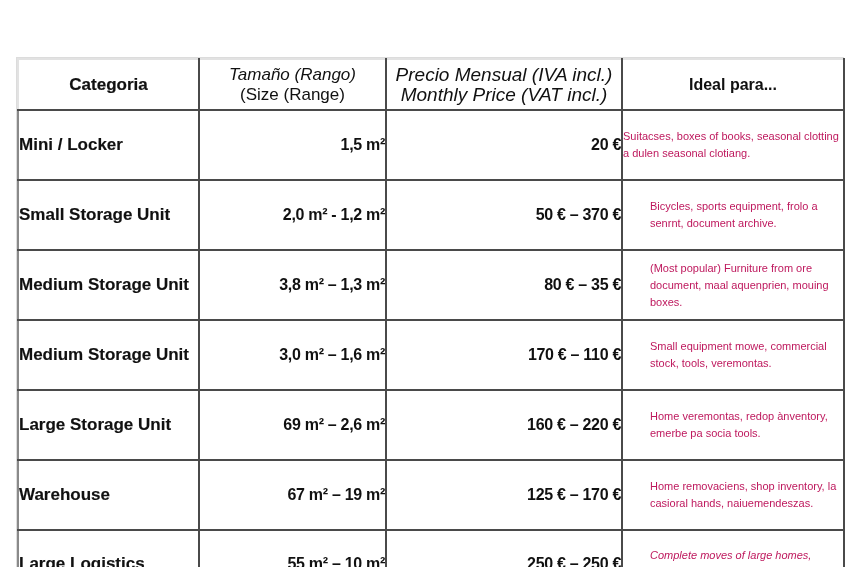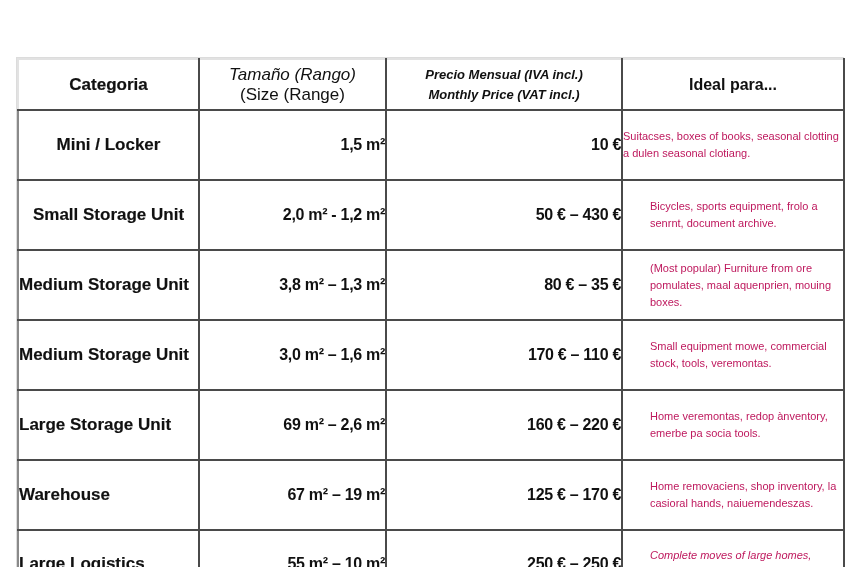--- a/index.html
+++ b/index.html
@@ -68,31 +68,31 @@
     }
     th.h-size, th.h-price {
       font-style: italic;
     }
     th.h-ideal {
       font-weight: bold;
       font-size: 16px;
     }
     th .line { display: block; }
     th.h-size .line2 { font-style: normal; }
-    th.h-price .line1, th.h-price .line2 { font-weight: bold; font-size: 13px; }
+    th.h-price .line1, th.h-price .line2 { font-weight: normal; font-size: 19px; }
     th.h-size .line1 { font-size: 17px; }
 
     td.cat {
       font-size: 17px;
       font-weight: bold;
       -webkit-text-stroke: 0.15px #111;
       padding-left: 8px;
       white-space: nowrap;
     }
-    td.cat.center { text-align: center; padding-left: 0; }
+    td.cat.center { text-align: left; padding-left: 0; }
     td.size, td.price {
       text-align: right;
       font-size: 16px;
       font-weight: bold;
       letter-spacing: -0.3px;
       white-space: nowrap;
     }
     td.ideal {
       font-size: 11px;
       line-height: 17px;
@@ -125,34 +125,34 @@
           <span class="line line1">Precio Mensual (IVA incl.)</span>
           <span class="line line2">Monthly Price (VAT incl.)</span>
         </th>
         <th class="h-ideal">Ideal para...</th>
       </tr>
     </thead>
     <tbody>
       <tr class="body-row">
         <td class="cat center">Mini / Locker</td>
         <td class="size">1,5 m²</td>
-        <td class="price">10 €</td>
+        <td class="price">20 €</td>
         <td class="ideal">Suitacses, boxes of books, seasonal clotting a dulen seasonal clotiang.</td>
       </tr>
       <tr class="body-row">
         <td class="cat center">Small Storage Unit</td>
         <td class="size">2,0 m² - 1,2 m²</td>
-        <td class="price">50 € – 430 €</td>
+        <td class="price">50 € – 370 €</td>
         <td class="ideal tight">Bicycles, sports equipment, frolo a senrnt, document archive.</td>
       </tr>
       <tr class="body-row">
         <td class="cat">Medium Storage Unit</td>
         <td class="size">3,8 m² – 1,3 m²</td>
         <td class="price">80 € – 35 €</td>
-        <td class="ideal tight">(Most popular) Furniture from ore pomulates, maal aquenprien, mouing boxes.</td>
+        <td class="ideal tight">(Most popular) Furniture from ore document, maal aquenprien, mouing boxes.</td>
       </tr>
       <tr class="body-row">
         <td class="cat">Medium Storage Unit</td>
         <td class="size">3,0 m² – 1,6 m²</td>
         <td class="price">170 € – 110 €</td>
         <td class="ideal tight">Small equipment mowe, commercial stock, tools, veremontas.</td>
       </tr>
       <tr class="body-row">
         <td class="cat">Large Storage Unit</td>
         <td class="size">69 m² – 2,6 m²</td>

